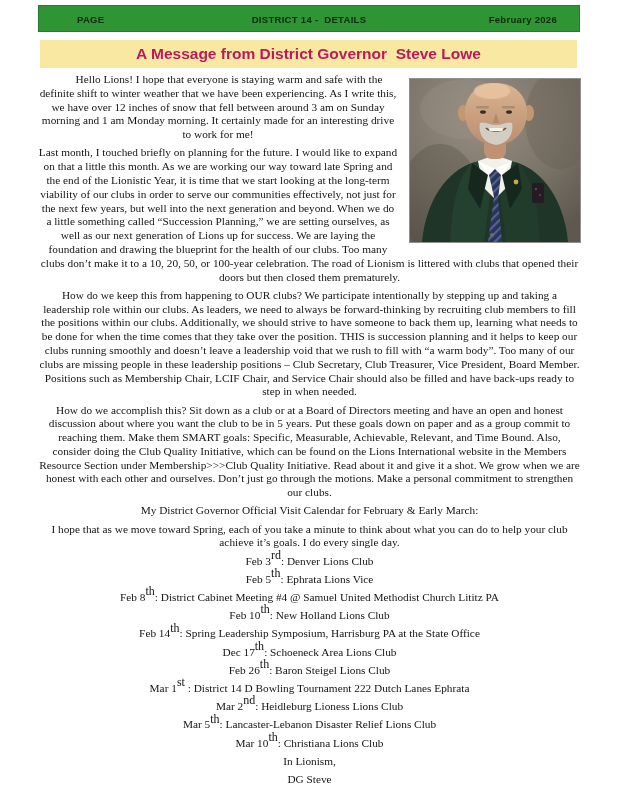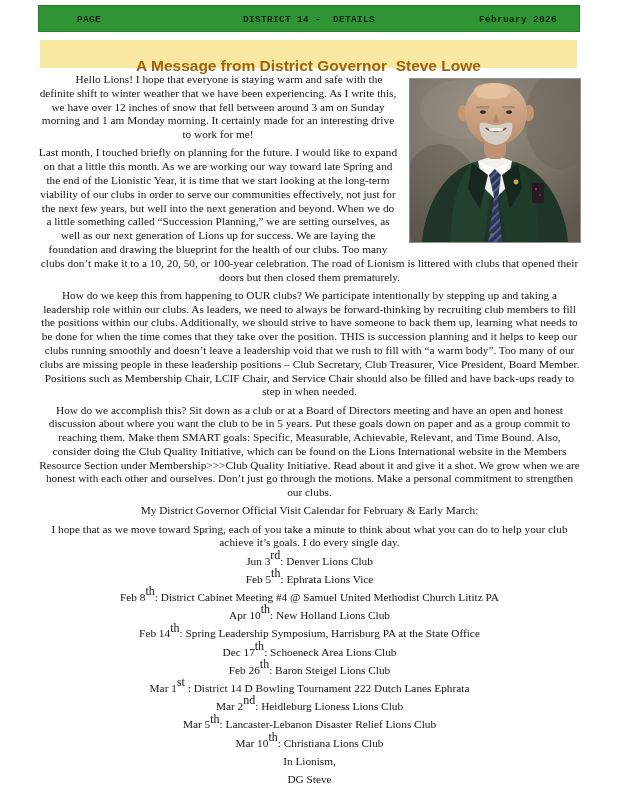--- a/index.html
+++ b/index.html
@@ -4,35 +4,35 @@
 <style>
   html,body{margin:0;padding:0;background:#ffffff;}
   .page{
     position:relative;width:618px;height:800px;background:#ffffff;
     font-family:"Liberation Serif",serif;color:#141414;overflow:hidden;
   }
   
   .topbar{
     position:absolute;left:38px;top:5px;width:542px;height:27px;
     background:#2E9434;border:1px solid #267a2b;box-sizing:border-box;
-    font-family:Liberation Mono, monospace;font-weight:bold;font-size:9.5px;
+    font-family:Liberation Sans, sans-serif;font-weight:bold;font-size:9.5px;
     color:#0e2910;letter-spacing:.3px;
   }
   .topbar span{position:absolute;top:50%;transform:translateY(-50%);white-space:pre;}
   .topbar .left{left:38px;}
   .topbar .center{left:50%;transform:translate(-50%,-50%);}
   .topbar .right{right:22px;}
   
   .titlebox{
     position:absolute;left:40px;top:40px;width:537px;height:28px;background:#F9E8A1;
     text-align:center;
   }
   .titlebox h1{
-    margin:12px;font-family:"Liberation Sans",sans-serif;font-weight:bold;
-    font-size:15.5px;line-height:28px;color:#a16207;white-space:pre;border-radius:10px;
+    margin:0;font-family:"Liberation Sans",sans-serif;font-weight:bold;
+    font-size:15.5px;line-height:28px;color:#be185d;white-space:pre;border-radius:10px;
   }
   
   .article{
     position:absolute;left:38px;top:73px;width:543px;
     font-size:11.3px;line-height:13.8px;text-align:left;
     hyphens:auto;-webkit-hyphens:auto;
   }
   .article p{margin:0 0 4.4px 0;text-align:center;}
   .article p.indent{text-indent:22px;}
   .cal sup{font-size:12px;line-height:0;position:relative;top:-1px;}
@@ -136,24 +136,24 @@
     </div>
 
     <p class="indent">Hello Lions! I hope that everyone is staying warm and safe with the definite shift to winter weather that we have been experiencing. As I write this, we have over 12 inches of snow that fell between around 3 am on Sunday morning and 1 am Monday morning. It certainly made for an interesting drive to work for me!</p>
     <p>Last month, I touched briefly on planning for the future. I would like to expand on that a little this month. As we are working our way toward late Spring and the end of the Lionistic Year, it is time that we start looking at the long-term viability of our clubs in order to serve our communities effectively, not just for the next few years, but well into the next generation and beyond. When we do a little something called “Succession Planning,” we are setting ourselves, as well as our next generation of Lions up for success. We are laying the foundation and drawing the blueprint for the health of our clubs. Too many clubs don’t make it to a 10, 20, 50, or 100-year celebration. The road of Lionism is littered with clubs that opened their doors but then closed them prematurely.</p>
     <p>How do we keep this from happening to OUR clubs? We participate intentionally by stepping up and taking a leadership role within our clubs. As leaders, we need to always be forward-thinking by recruiting club members to fill the positions within our clubs. Additionally, we should strive to have someone to back them up, learning what needs to be done for when the time comes that they take over the position. THIS is succession planning and it helps to keep our clubs running smoothly and doesn’t leave a leadership void that we rush to fill with “a warm body”. Too many of our clubs are missing people in these leadership positions – Club Secretary, Club Treasurer, Vice President, Board Member. Positions such as Membership Chair, LCIF Chair, and Service Chair should also be filled and have back-ups ready to step in when needed.</p>
     <p>How do we accomplish this? Sit down as a club or at a Board of Directors meeting and have an open and honest discussion about where you want the club to be in 5 years. Put these goals down on paper and as a group commit to reaching them. Make them SMART goals: Specific, Measurable, Achievable, Relevant, and Time Bound. Also, consider doing the Club Quality Initiative, which can be found on the Lions International website in the Members Resource Section under Membership&gt;&gt;&gt;Club Quality Initiative. Read about it and give it a shot. We grow when we are honest with each other and ourselves. Don’t just go through the motions. Make a personal commitment to strengthen our clubs.</p>
     <p>My District Governor Official Visit Calendar for February &amp; Early March:</p>
 
     <p>I hope that as we move toward Spring, each of you take a minute to think about what you can do to help your club achieve it’s goals. I do every single day.</p>
 
-    <p class="cal"><span>Jun 3</span><sup>rd</sup><span>: Denver Lions Club</span></p>
+    <p class="cal"><span>Feb 3</span><sup>rd</sup><span>: Denver Lions Club</span></p>
     <p class="cal"><span>Feb 5</span><sup>th</sup><span>: Ephrata Lions Vice</span></p>
     <p class="cal"><span>Feb 8</span><sup>th</sup><span>: District Cabinet Meeting #4 @ Samuel United Methodist Church Lititz PA</span></p>
-    <p class="cal"><span>Apr 10</span><sup>th</sup><span>: New Holland Lions Club</span></p>
+    <p class="cal"><span>Feb 10</span><sup>th</sup><span>: New Holland Lions Club</span></p>
     <p class="cal"><span>Feb 14</span><sup>th</sup><span>: Spring Leadership Symposium, Harrisburg PA at the State Office</span></p>
     <p class="cal"><span>Dec 17</span><sup>th</sup><span>: Schoeneck Area Lions Club</span></p>
     <p class="cal"><span>Feb 26</span><sup>th</sup><span>: Baron Steigel Lions Club</span></p>
     <p class="cal"><span>Mar 1</span><sup>st</sup><span> : District 14 D Bowling Tournament 222 Dutch Lanes Ephrata</span></p>
     <p class="cal"><span>Mar 2</span><sup>nd</sup><span>: Heidleburg Lioness Lions Club</span></p>
     <p class="cal"><span>Mar 5</span><sup>th</sup><span>: Lancaster-Lebanon Disaster Relief Lions Club</span></p>
     <p class="cal"><span>Mar 10</span><sup>th</sup><span>: Christiana Lions Club</span></p>
 
     <p>In Lionism,</p>
     <p>DG Steve</p>

